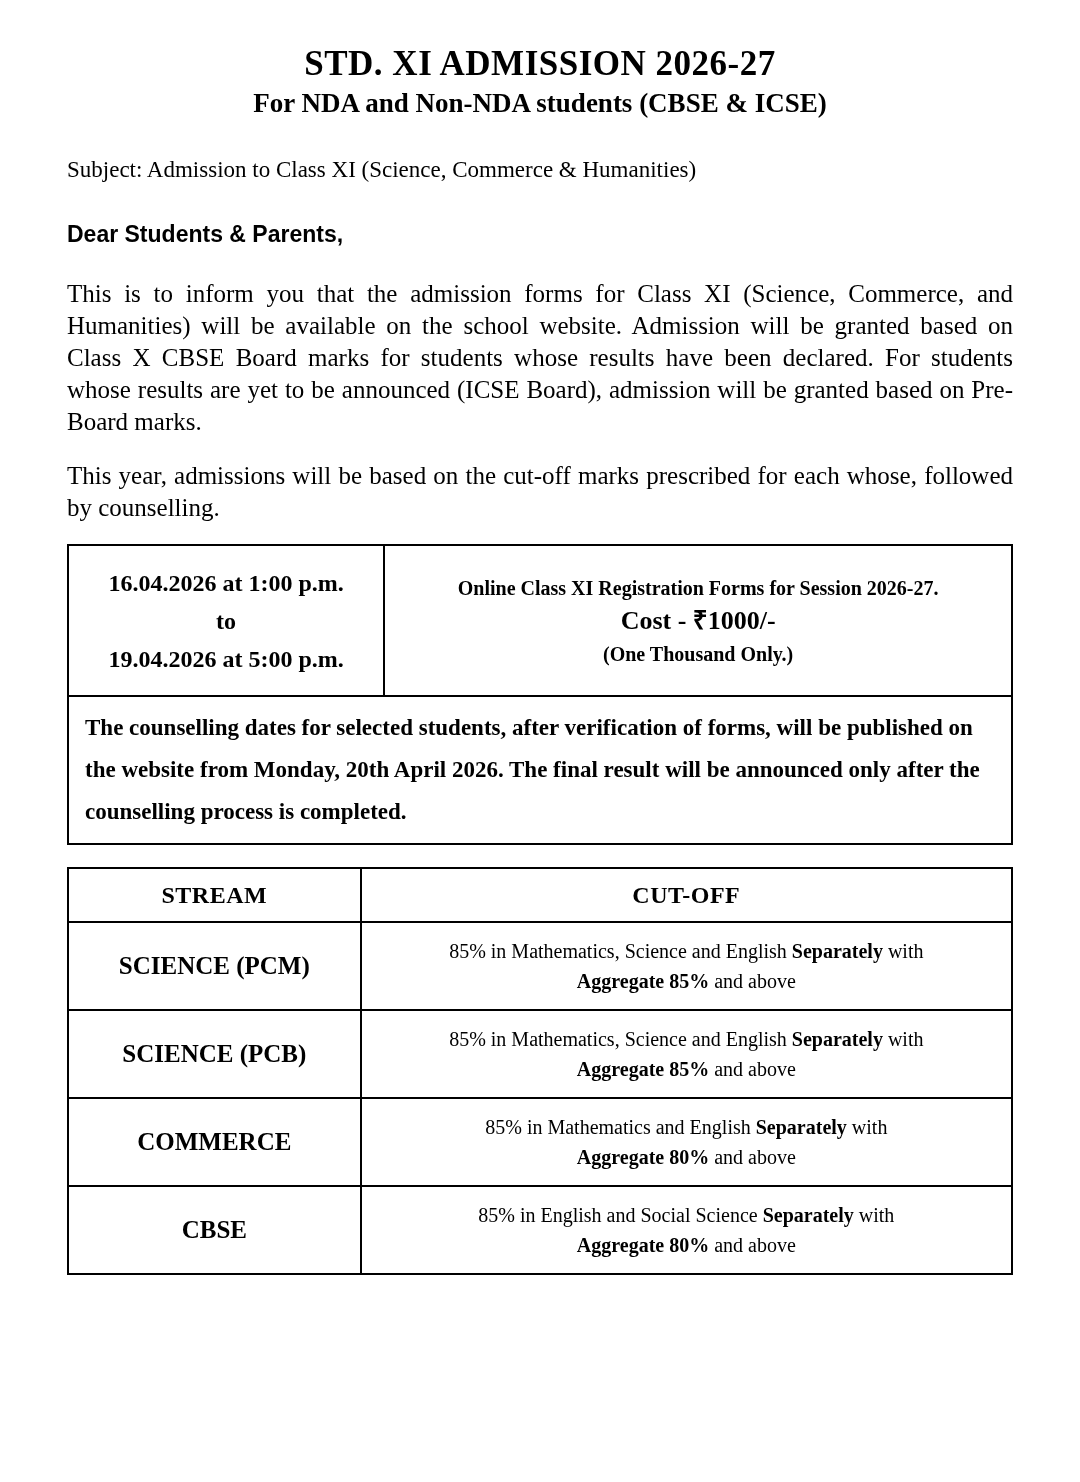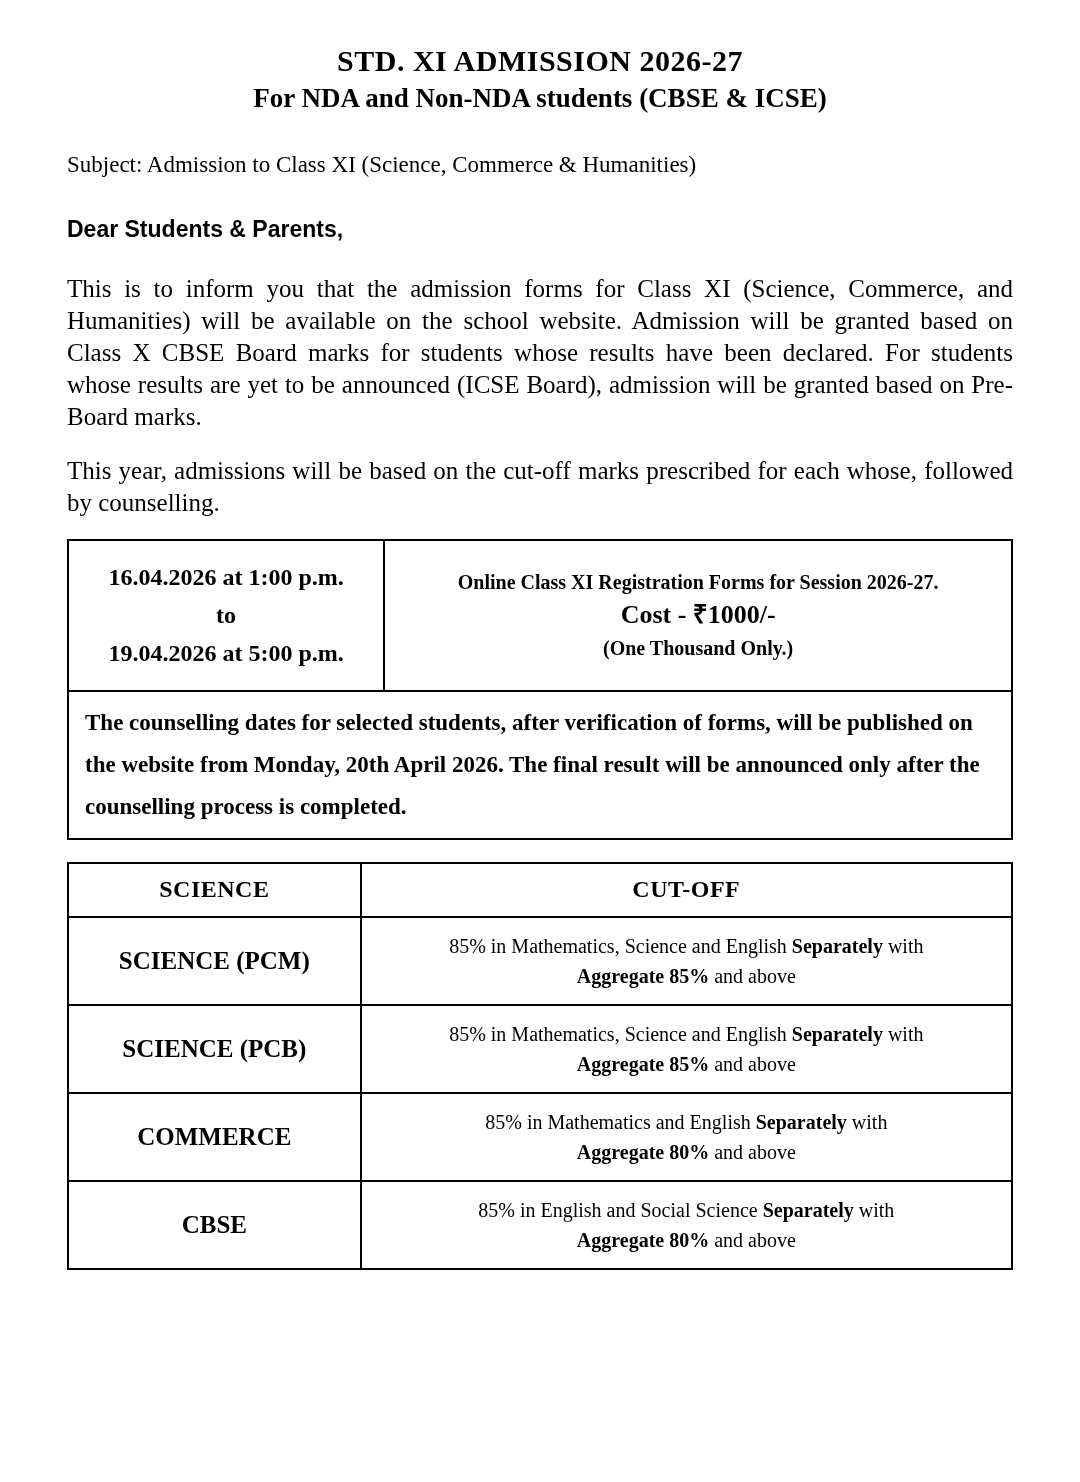--- a/index.html
+++ b/index.html
@@ -9,21 +9,21 @@
   .page {
     width: 1080px;
     height: 1482px;
     background: #ffffff;
     padding: 44px 67px 0 67px;
     overflow: hidden;
   }
 
   .doc-title {
     text-align: center;
-    font-size: 30px;
+    font-size: 35px;
     font-weight: bold;
     line-height: 1.15;
     letter-spacing: 0.5px;
   }
   .doc-subtitle {
     text-align: center;
     font-size: 27px;
     font-weight: bold;
     margin-top: 4px;
     line-height: 1.15;
@@ -150,21 +150,21 @@
       </tr>
       <tr>
         <td class="note-cell" colspan="2">The counselling dates for selected students, after verification of forms, will be published on the website from Monday, 20th April 2026. The final result will be announced only after the counselling process is completed.</td>
       </tr>
     </tbody>
   </table>
 
   <table class="doc-table cutoff-table">
     <tbody>
       <tr>
-        <th class="col-stream">SCIENCE</th>
+        <th class="col-stream">STREAM</th>
         <th>CUT-OFF</th>
       </tr>
     <tr class="cutoff-row">
       <td class="stream-cell">SCIENCE (PCM)</td>
       <td class="cutoff-cell"><span>85% in Mathematics, Science and English </span><span class="b">Separately</span><span> with</span><br><span class="b">Aggregate 85%</span><span> and above</span></td>
     </tr>
         <tr class="cutoff-row">
       <td class="stream-cell">SCIENCE (PCB)</td>
       <td class="cutoff-cell"><span>85% in Mathematics, Science and English </span><span class="b">Separately</span><span> with</span><br><span class="b">Aggregate 85%</span><span> and above</span></td>
     </tr>

